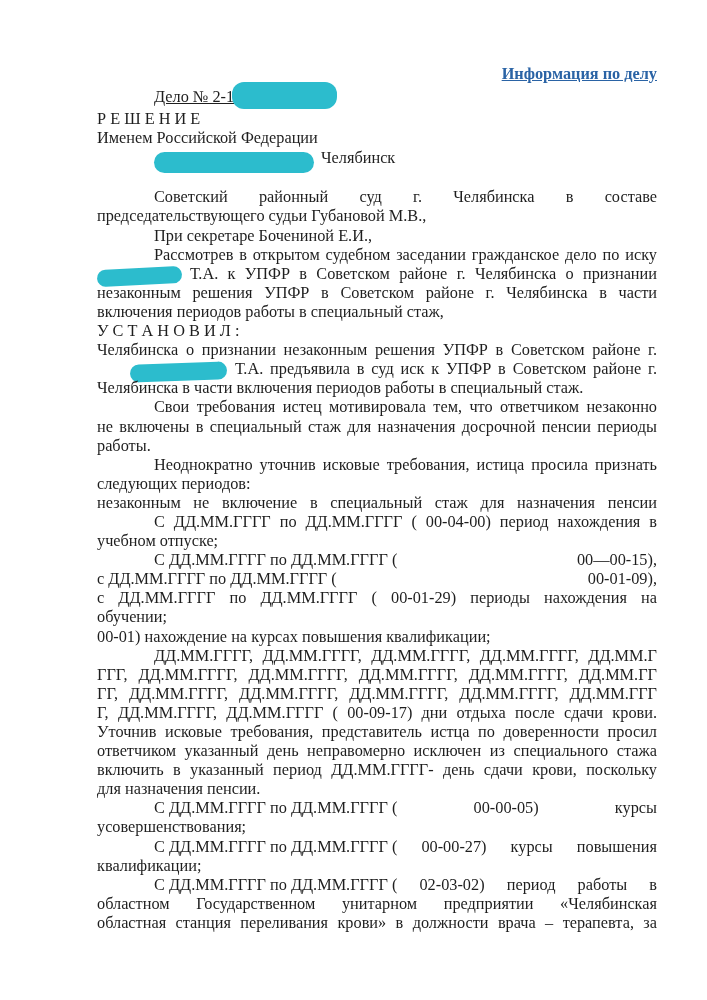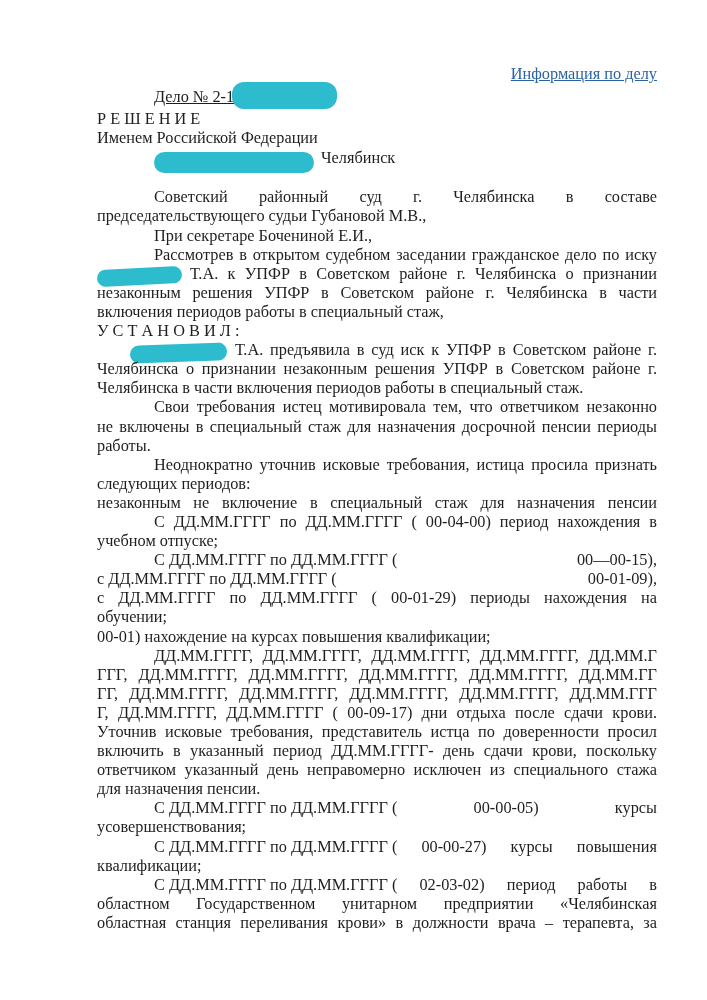--- a/index.html
+++ b/index.html
@@ -14,21 +14,21 @@
     font-family:"Liberation Serif","DejaVu Serif",serif;
     color:var(--text);overflow:hidden;
   }
   .doc{
     position:relative;box-sizing:border-box;
     width:707px;height:1000px;
     padding:0 50px 0 97px;
     font-size:16.3px;line-height:19.1px;
   }
   .link-row{margin-top:64px;text-align:right;height:20px;}
-  .info-link{color:var(--link);text-decoration:underline;cursor:pointer;}
+  .info-link{color:var(--link);text-decoration:underline;cursor:pointer;font-weight:bold;}
   .ln{position:relative;height:19.1px;}
   .ln.c{}
   .ln.j{text-align:justify;text-align-last:justify;}
   .ln.f{display:flex;align-items:flex-start;}
   .ln.i{padding-left:57px;}
   .ln.f .gap{flex:1 1 auto;}
   .redact{
     display:inline-block;background:var(--redact);
     border-radius:12px;vertical-align:middle;
   }
@@ -46,22 +46,22 @@
       <div class="ln c"><span>Именем Российской Федерации</span></div>
       <div class="ln l i" style="margin-top: 1px;"><span class="redact" style="width: 160px; height: 21px; margin-right: 7px; margin-bottom: -5px;"></span><span>Челябинск</span></div>
       <div class="ln j i" style="margin-top: 20px;"><span>Советский районный суд г. Челябинска в составе</span></div>
       <div class="ln l"><span>председательствующего судьи Губановой М.В.,</span></div>
       <div class="ln l i"><span>При секретаре Бочениной Е.И.,</span></div>
       <div class="ln j i"><span>Рассмотрев в открытом судебном заседании гражданское дело по иску</span></div>
       <div class="ln j"><span class="redact" style="width: 85px; height: 17px; margin-right: 8px; margin-bottom: -3px; transform: rotate(-3deg);"></span><span>Т.А. к УПФР в Советском районе г. Челябинска о признании</span></div>
       <div class="ln j"><span>незаконным решения УПФР в Советском районе г. Челябинска в части</span></div>
       <div class="ln l"><span>включения периодов работы в специальный стаж,</span></div>
       <div class="ln c"><span>У С Т А Н О В И Л :</span></div>
+      <div class="ln j"><span>Челябинска о признании незаконным решения УПФР в Советском районе г.</span></div>
       <div class="ln j"><span class="redact" style="width: 97px; height: 18px; margin-left: 33px; margin-right: 8px; margin-bottom: -3px; transform: rotate(-2deg);"></span><span>Т.А. предъявила в суд иск к УПФР в Советском районе г.</span></div>
-      <div class="ln j"><span>Челябинска о признании незаконным решения УПФР в Советском районе г.</span></div>
       <div class="ln l"><span>Челябинска в части включения периодов работы в специальный стаж.</span></div>
       <div class="ln j i"><span>Свои требования истец мотивировала тем, что ответчиком незаконно</span></div>
       <div class="ln j"><span>не включены в специальный стаж для назначения досрочной пенсии периоды</span></div>
       <div class="ln l"><span>работы.</span></div>
       <div class="ln j i"><span>Неоднократно уточнив исковые требования, истица просила признать</span></div>
       <div class="ln l"><span>следующих периодов:</span></div>
       <div class="ln j"><span>незаконным не включение в специальный стаж для назначения пенсии</span></div>
       <div class="ln j i"><span>С ДД.ММ.ГГГГ по ДД.ММ.ГГГГ ( 00-04-00) период нахождения в</span></div>
       <div class="ln l"><span>учебном отпуске;</span></div>
       <div class="ln f i">
@@ -75,22 +75,22 @@
         <span>00-01-09),</span>
       </div>
       <div class="ln j"><span>с ДД.ММ.ГГГГ по ДД.ММ.ГГГГ ( 00-01-29) периоды нахождения на</span></div>
       <div class="ln l"><span>обучении;</span></div>
       <div class="ln l"><span>00-01) нахождение на курсах повышения квалификации;</span></div>
       <div class="ln j i"><span>ДД.ММ.ГГГГ, ДД.ММ.ГГГГ, ДД.ММ.ГГГГ, ДД.ММ.ГГГГ, ДД.ММ.Г</span></div>
       <div class="ln j"><span>ГГГ, ДД.ММ.ГГГГ, ДД.ММ.ГГГГ, ДД.ММ.ГГГГ, ДД.ММ.ГГГГ, ДД.ММ.ГГ</span></div>
       <div class="ln j"><span>ГГ, ДД.ММ.ГГГГ, ДД.ММ.ГГГГ, ДД.ММ.ГГГГ, ДД.ММ.ГГГГ, ДД.ММ.ГГГ</span></div>
       <div class="ln j"><span>Г, ДД.ММ.ГГГГ, ДД.ММ.ГГГГ ( 00-09-17) дни отдыха после сдачи крови.</span></div>
       <div class="ln j"><span>Уточнив исковые требования, представитель истца по доверенности просил</span></div>
+      <div class="ln j"><span>ответчиком указанный день неправомерно исключен из специального стажа</span></div>
       <div class="ln j"><span>включить в указанный период ДД.ММ.ГГГГ- день сдачи крови, поскольку</span></div>
-      <div class="ln j"><span>ответчиком указанный день неправомерно исключен из специального стажа</span></div>
       <div class="ln l"><span>для назначения пенсии.</span></div>
       <div class="ln f i">
         <span>С ДД.ММ.ГГГГ по ДД.ММ.ГГГГ (</span>
         <span class="gap"></span>
         <span>00-00-05)</span>
         <span class="gap"></span>
         <span>курсы</span>
       </div>
       <div class="ln l"><span>усовершенствования;</span></div>
       <div class="ln f i">

